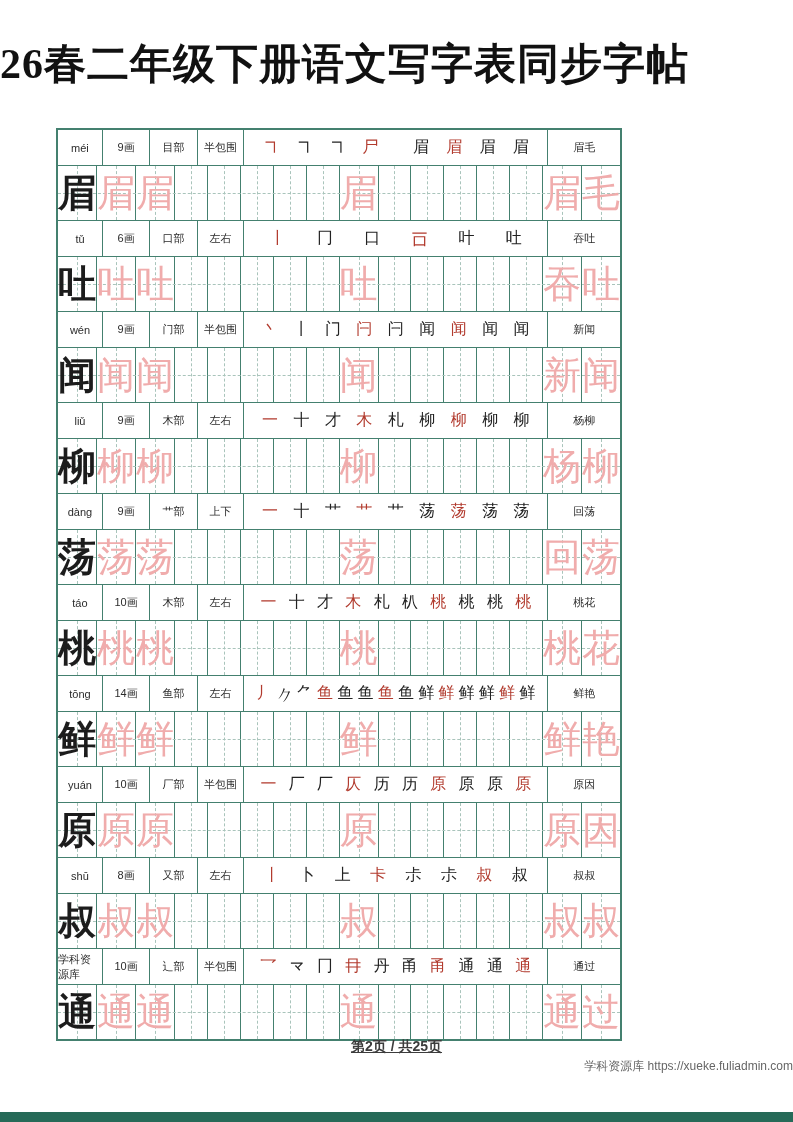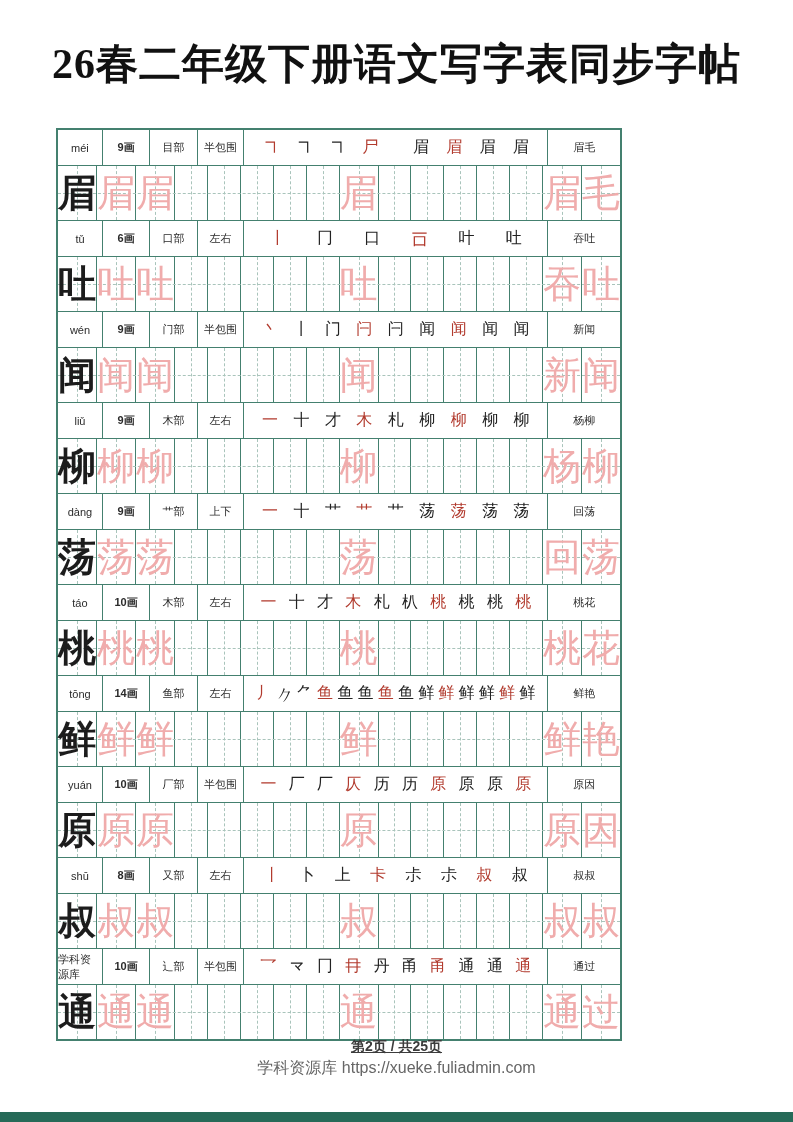--- a/index.html
+++ b/index.html
@@ -14,21 +14,20 @@
   html,body{width:793px;height:1122px;}
   body{
     background:#ffffff;
     font-family:"Liberation Sans","DejaVu Sans",sans-serif;
     position:relative;
     overflow:hidden;
   }
   .page-title{
     position:absolute;
     top:36px;left:0;right:0;
-    text-align:center;
     font-family:"Liberation Serif","DejaVu Serif",serif;
     font-weight:700;
     font-size:42px;
     letter-spacing:1px;
     color:#111;
     white-space:nowrap;
   }
   .sheet{
     position:absolute;
     left:56px;top:128px;
@@ -44,21 +43,21 @@
   }
   .hdr .cell{
     border-right:1px solid var(--grid);
     display:flex;align-items:center;justify-content:center;
     color:#2b2b2b;
     font-size:11px;
     overflow:hidden;
   }
   .hdr .cell:last-child{border-right:none;text-align:center;}
   .c-pinyin{width:55px;font-size:15px;color:#111;}
-  .c-strokes{width:58px;font-weight:bold;}
+  .c-strokes{width:58px;}
   .c-radical{width:58px;}
   .c-structure{width:57px;}
   .c-order{
     width:369px;
     justify-content:flex-start !important;
     padding:0 10px;
     gap:0;
   }
   .c-order span{
     flex:1 1 auto;
@@ -104,22 +103,22 @@
     top:1038px;left:0;right:0;
     text-align:center;
     font-size:14px;
     font-weight:700;
     color:#3c3c3c;
     text-decoration:underline;
   }
   .footer-site{
     position:absolute;
     top:1058px;left:0;right:0;
-    text-align:center;
-    font-size:16px;
+    text-align:right;
+    font-size:12px;
     color:#666;
   }
   .bottom-bar{
     position:absolute;
     left:0;right:0;bottom:0;
     height:10px;
     background:var(--bar);
   }
 </style>
 </head>

